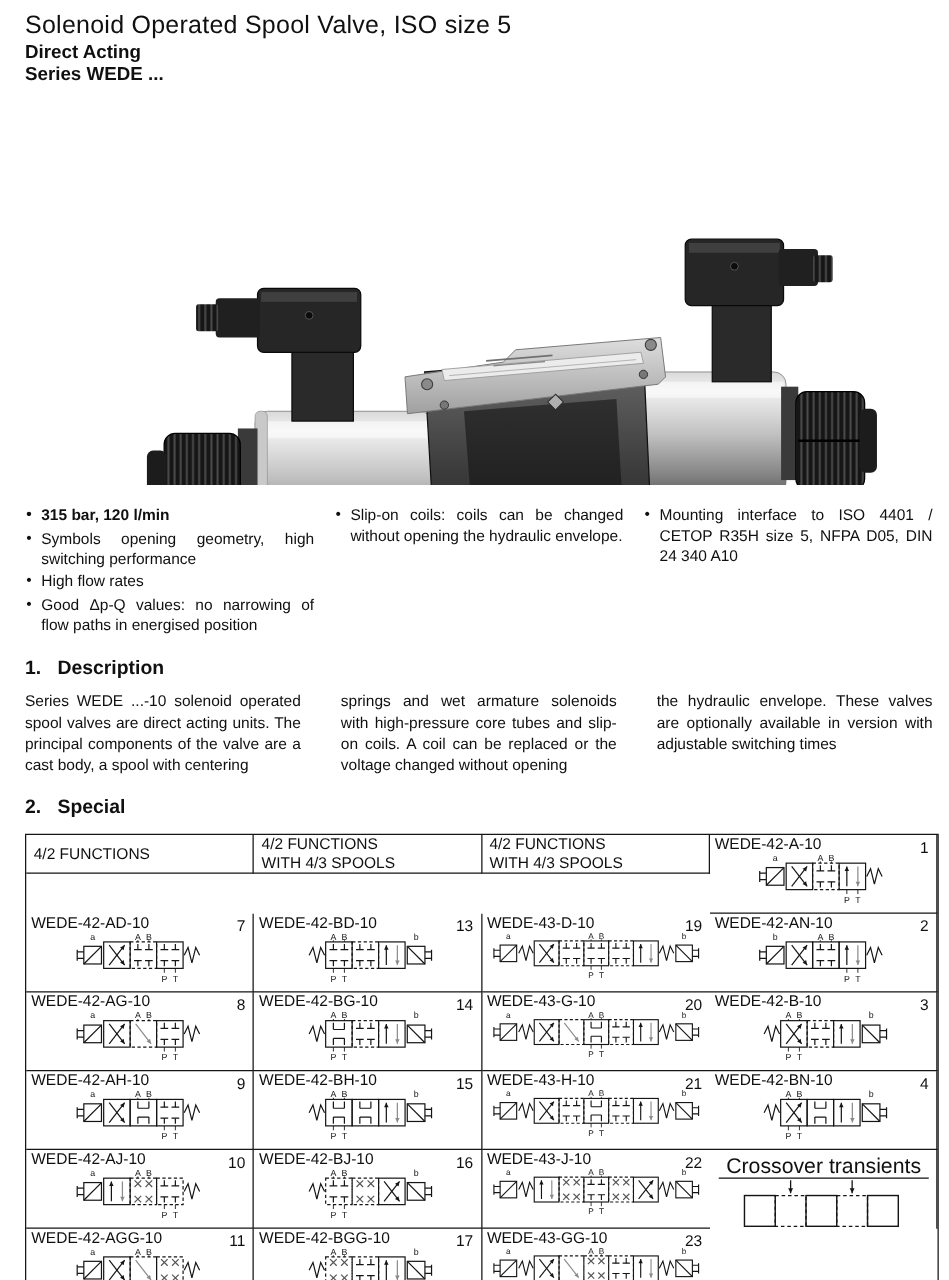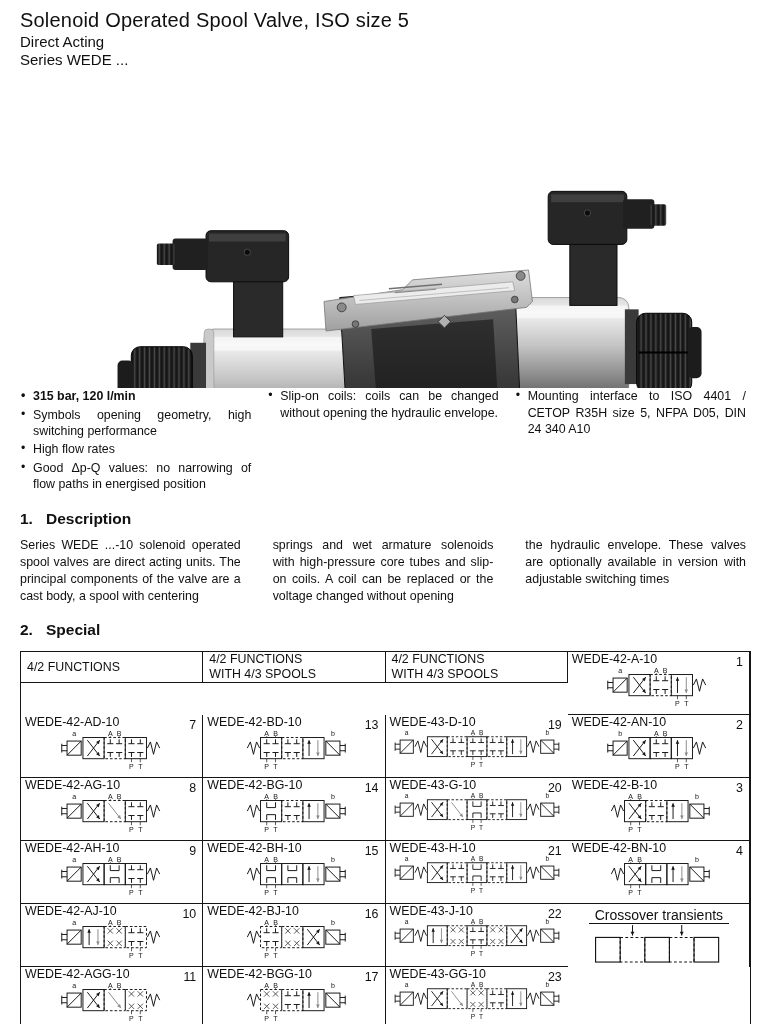--- a/index.html
+++ b/index.html
@@ -2,28 +2,28 @@
 <html><head>
 <meta charset="utf-8">
 <style>
   html,body{margin:0;padding:0}
   body{width:759px;height:1024px;background:#ffffff;color:#101010;
        font-family:"Liberation Sans",sans-serif;overflow:hidden}
   .page{padding:9px 13px 0 20px;box-sizing:border-box}
 
   
   .title{font-size:20px;font-weight:400;line-height:1.18;letter-spacing:.2px}
-  .subtitle{font-size:15px;font-weight:400;line-height:1.22}
+  .subtitle{font-size:15px;font-weight:700;line-height:1.22}
 
   
   .photo-wrap{width:650px;margin:26px auto 0}
   .photo-wrap svg{display:block}
 
   
-  .features{display:flex;gap:16px;font-size:12.4px;line-height:1.32}
+  .features{display:flex;gap:16px;margin-top:16px;font-size:12.4px;line-height:1.32}
   .fcol{flex:1;min-width:0}
   .fcol ul{margin:0;padding:0;list-style:none}
   .fcol li{position:relative;padding-left:13px;text-align:justify;margin-bottom:2px}
   .fcol li::before{content:"\2022";position:absolute;left:1px;top:-1px}
   .fcol li.b{font-weight:700}
 
   
   .sec-heading{font-size:15.5px;font-weight:700;margin:16px 0 9px;display:flex}
   .sec-num{width:26px}
 
@@ -37,21 +37,21 @@
   .th{border-right:1.4px solid #151515;border-bottom:1.4px solid #151515;
       padding:2px 6px;font-size:12.4px;line-height:1.18;height:31px;box-sizing:border-box;
       display:flex;flex-direction:column;justify-content:center}
   .td{border-right:1.4px solid #151515;border-bottom:1.4px solid #151515;
       height:63px;box-sizing:border-box;padding:1px 3px 0 4px;position:relative;overflow:hidden}
   .th.last,.td.last{border-right:none}
   .td.bottom{border-bottom:none}
   .cell-name{font-size:12.4px;white-space:nowrap;line-height:1.05}
   .cell-num{position:absolute;top:3px;right:6px;font-size:12.4px}
   .sym-svg{display:block;margin:-3px auto 0}
-  .cross-label{font-size:14px;text-align:right;border-bottom:1.1px solid #111;
+  .cross-label{font-size:17px;text-align:right;border-bottom:1.1px solid #111;
                width:fit-content;margin:2px auto 0;padding:0 6px;line-height:1.15}
   .cross-svg{display:block;margin:0 auto}
   svg text{font-family:"Liberation Sans",sans-serif}
 </style>
 </head>
 <body>
 
 <div class="page">
 
   <header>

